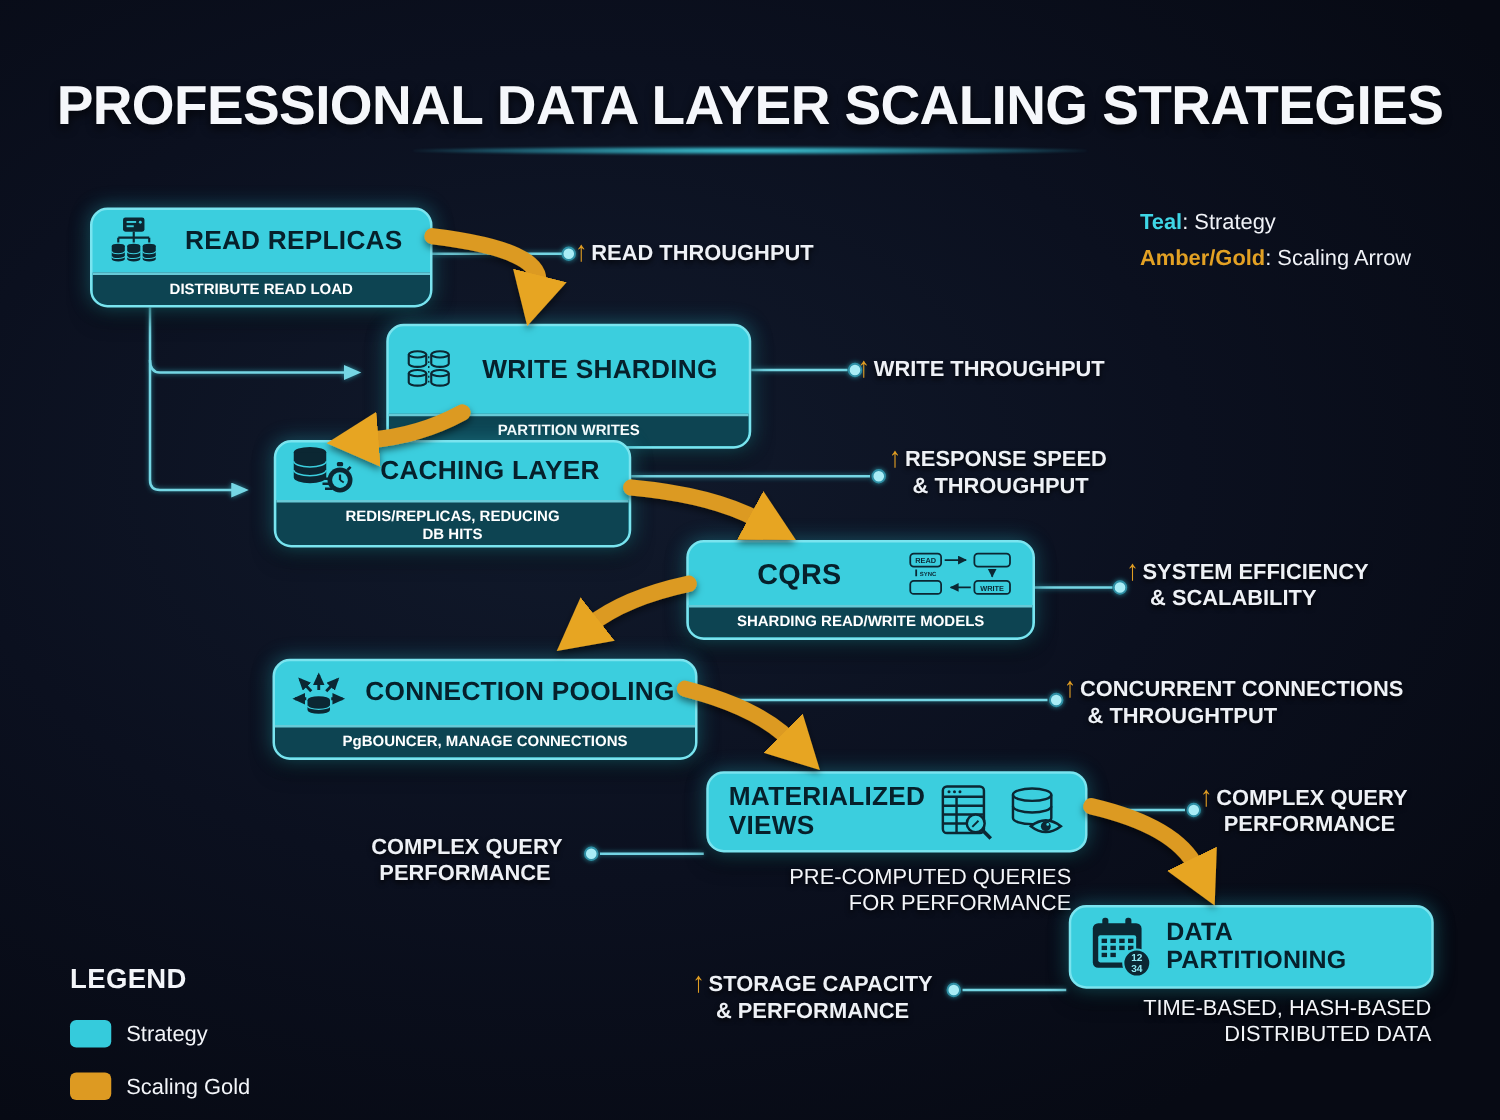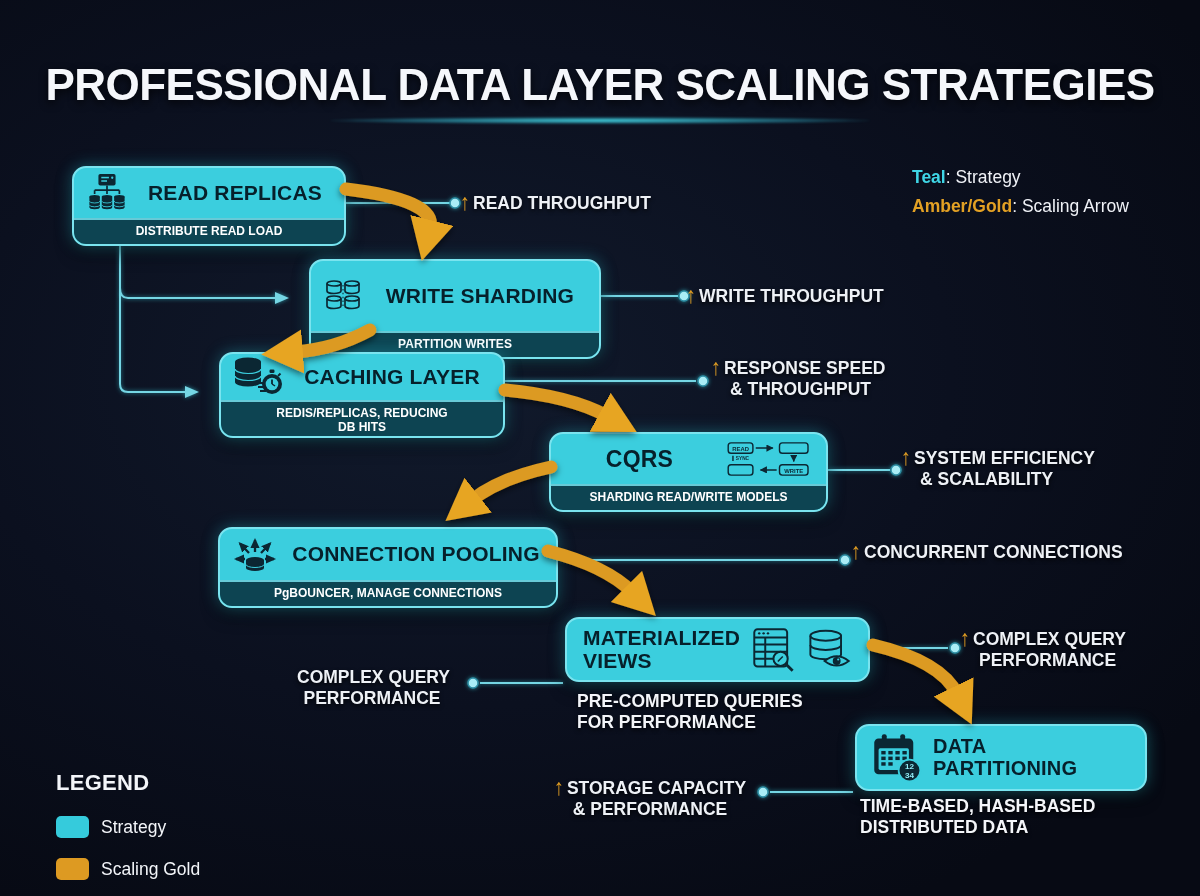--- a/index.html
+++ b/index.html
@@ -25,21 +25,21 @@
     box-shadow:0 0 16px rgba(46,200,220,.38), 0 8px 16px rgba(0,0,0,.5);
     display:flex;flex-direction:column;overflow:hidden;box-sizing:border-box;}
   .sbox-top{flex:1;display:flex;align-items:center;gap:10px;padding:2px 12px;}
   .sbox-title{font-weight:bold;color:#06202b;font-size:21px;letter-spacing:.2px;flex:1;text-align:center;line-height:1.08;}
   .sbox-title.left{text-align:left;}
   .sbox-sub{background:#0d4452;color:#ffffff;font-weight:bold;font-size:12px;text-align:center;
     padding:4px 8px 6px;border-top:2px solid rgba(120,226,238,.85);line-height:1.18;}
   .icon{flex:0 0 auto;display:flex;align-items:center;justify-content:center;}
 
   
-  .caption{position:absolute;color:#f3f5f9;font-weight:bold;font-size:17.5px;text-align:left;
+  .caption{position:absolute;color:#f3f5f9;font-weight:normal;font-size:17.5px;text-align:right;
     line-height:1.22;text-shadow:0 2px 4px rgba(0,0,0,.8);}
 
   
   .benefit{position:absolute;color:#eef1f6;font-weight:bold;font-size:17.5px;line-height:21px;
     text-shadow:0 2px 4px rgba(0,0,0,.8);}
   .benefit .up{color:#e09d22;font-size:20px;display:inline-block;transform:scaleY(1.15);margin-right:3px;text-shadow:none;}
   .benefit .bl2{margin-left:19px;}
   .benefit.center{text-align:center;}
   .benefit.center .bl2{margin-left:0;}
 
@@ -316,20 +316,21 @@
     <div class="benefit" style="left:711px;top:357px;">
       <div class="bl1"><span class="up">↑</span><span>RESPONSE SPEED</span></div>
       <div class="bl2">&amp; THROUGHPUT</div>
     </div>
     <div class="benefit" style="left:901px;top:447px;">
       <div class="bl1"><span class="up">↑</span><span>SYSTEM EFFICIENCY</span></div>
       <div class="bl2">&amp; SCALABILITY</div>
     </div>
     <div class="benefit" style="left:851px;top:541px;">
       <div class="bl1"><span class="up">↑</span><span>CONCURRENT CONNECTIONS</span></div>
+      <div class="bl2">&amp; THROUGHTPUT</div>
     </div>
     <div class="benefit" style="left:960px;top:628px;">
       <div class="bl1"><span class="up">↑</span><span>COMPLEX QUERY</span></div>
       <div class="bl2">PERFORMANCE</div>
     </div>
     <div class="benefit center" style="left:283px;top:667px;width:178px;">
       <div class="bl1"><span class="up"></span><span>COMPLEX QUERY</span></div>
       <div class="bl2">PERFORMANCE</div>
     </div>
     <div class="benefit center" style="left:545px;top:777px;width:210px;">

